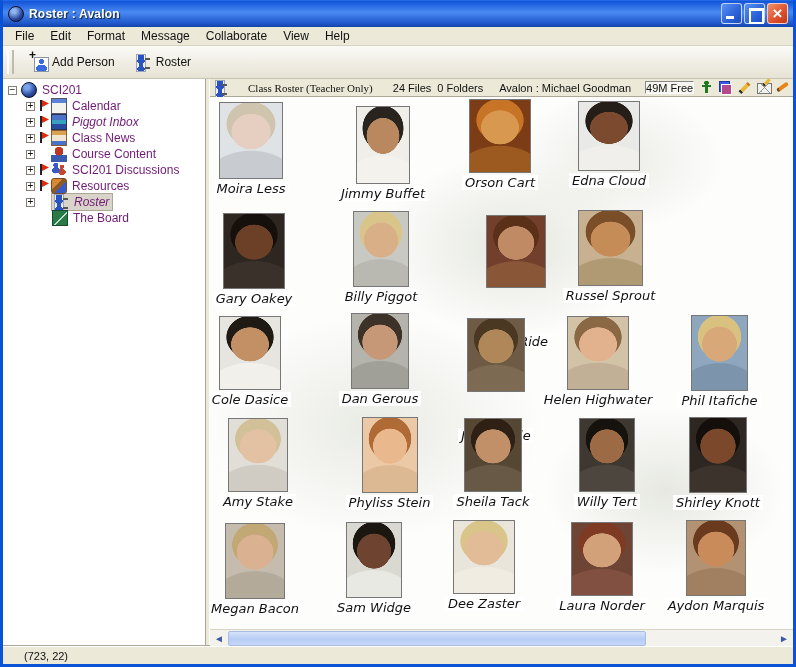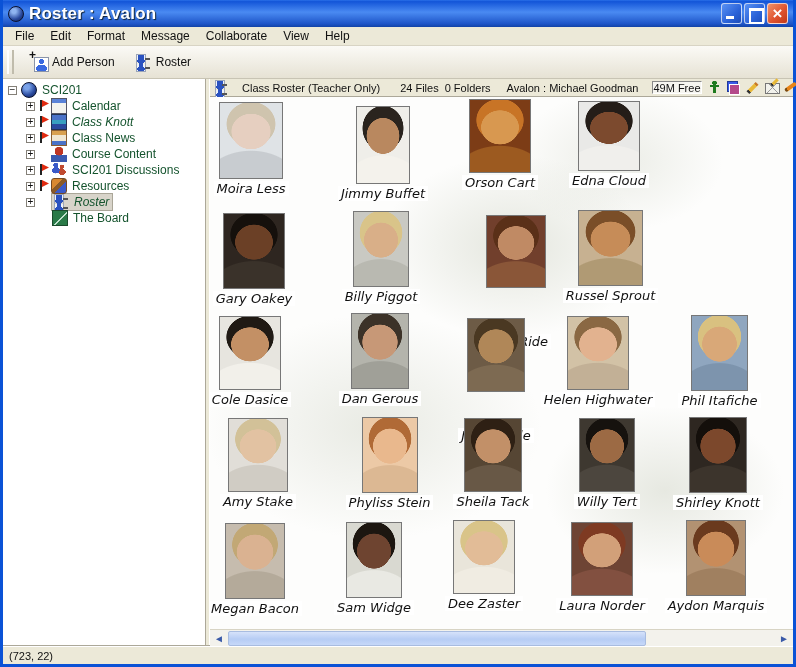--- a/index.html
+++ b/index.html
@@ -6,21 +6,21 @@
   *{box-sizing:border-box;}
   .window{position:relative;width:796px;height:667px;background:#0a52d6;font-family:"Liberation Sans",sans-serif;overflow:hidden;}
   .frame{position:absolute;left:3px;right:3px;top:0;bottom:3px;display:flex;flex-direction:column;background:#ece9d8;}
 
   
   .titlebar{height:27px;flex:0 0 27px;display:flex;align-items:center;padding:0 5px;
     background:linear-gradient(180deg,#2a70e8 0%,#1355d8 6%,#4a8af2 45%,#1e55c8 88%,#1243a6 100%);}
   .win-icon{width:16px;height:16px;border-radius:50%;margin-right:5px;
     background:radial-gradient(circle at 35% 30%,#8fb4f0 0 16%,#2a4a9e 60%,#0c1a48 100%);
     border:1px solid #0a1230;}
-  .win-title{color:#fff;font-weight:bold;font-size:17px;text-shadow:1px 1px 1px #123;flex:1;letter-spacing:.2px;}
+  .win-title{color:#fff;font-weight:bold;font-size:12px;text-shadow:1px 1px 1px #123;flex:1;letter-spacing:.2px;}
   .tb-btns{display:flex;gap:2px;}
   .tb-btn{width:21px;height:21px;border-radius:3px;border:1px solid rgba(255,255,255,.7);position:relative;cursor:pointer;}
   .btn-min,.btn-max{background:linear-gradient(135deg,#5a92f4 0%,#2a62d8 60%,#1c4cb8 100%);}
   .btn-close{background:linear-gradient(135deg,#f0926a 0%,#e05430 55%,#c03818 100%);}
   .btn-min::before{content:"";position:absolute;left:4px;bottom:4px;width:8px;height:3px;background:#fff;}
   .btn-max::before{content:"";position:absolute;left:4px;top:4px;width:11px;height:11px;border:2px solid #fff;border-top-width:3px;}
   .btn-close::before{content:"×";position:absolute;left:0;right:0;top:-1px;text-align:center;color:#fff;font-size:17px;font-weight:bold;line-height:21px;}
 
   
   .menubar{height:19px;flex:0 0 19px;display:flex;align-items:center;background:#ece9d8;border-bottom:1px solid #d8d4c4;padding-left:4px;}
@@ -54,21 +54,21 @@
   .i-roster::after{content:"";position:absolute;right:1px;top:4px;width:5px;height:7px;
     border-top:2px solid #555;border-bottom:2px solid #555;}
 
   
   .body{flex:1;display:flex;min-height:0;}
   .tree-pane{width:202px;flex:0 0 202px;background:#fff;overflow:hidden;padding-top:3px;}
   .splitter{width:5px;flex:0 0 5px;background:#ece9d8;border-left:1px solid #aca899;border-right:1px solid #fff;cursor:col-resize;}
   .main-pane{flex:1;display:flex;flex-direction:column;min-width:0;}
 
   
-  .trow{display:flex;align-items:center;height:16px;font-size:12px;color:#14532d;cursor:default;white-space:nowrap;}
+  .trow{display:flex;align-items:center;height:16px;font-size:12px;color:#701a75;cursor:default;white-space:nowrap;}
   .trow .indent{width:18px;flex:0 0 18px;}
   .pbox{width:9px;height:9px;flex:0 0 9px;border:1px solid #848078;background:#fff;position:relative;margin:0 4px 0 5px;}
   .pbox::before{position:absolute;left:0;top:-3px;width:7px;text-align:center;font-size:10px;line-height:12px;color:#111;}
   .pbox.plus::before{content:"+";}
   .pbox.minus::before{content:"−";}
   .pbox-spacer{width:19px;flex:0 0 19px;}
   .flag{width:10px;height:12px;flex:0 0 10px;position:relative;margin-right:2px;}
   .flag.show::before{content:"";position:absolute;left:1px;top:0;bottom:1px;width:2px;background:#222;}
   .flag.show::after{content:"";position:absolute;left:3px;top:0;width:7px;height:7px;background:#e02a10;clip-path:polygon(0 0,100% 50%,0 100%);}
   .ticon{width:16px;height:16px;flex:0 0 16px;display:inline-block;margin-right:3px;position:relative;}
@@ -84,21 +84,21 @@
     radial-gradient(circle at 30% 20%,#3a5ac8 0 14%,transparent 15%),
     radial-gradient(ellipse 24% 20% at 30% 52%,#3a5ac8 0 99%,transparent 100%),
     radial-gradient(circle at 68% 30%,#c04a30 0 14%,transparent 15%),
     radial-gradient(ellipse 24% 20% at 68% 62%,#c04a30 0 99%,transparent 100%);}
   .i-resources{background:linear-gradient(135deg,#d88830 0 38%,#8a5a28 38% 58%,#3a5ac8 58%);border-radius:3px;border:1px solid #764a22;}
   .i-board{background:linear-gradient(135deg,#2a7a48 0 52%,#bfe0cc 52% 60%,#2a7a48 60%);border:1px solid #1a4a2c;}
 
   
   .pane-header{height:18px;flex:0 0 18px;display:flex;align-items:center;background:#ece9d8;
     border-bottom:1px solid #aca899;font-size:11px;color:#111;padding:0 4px;gap:6px;white-space:nowrap;}
-  .ph-title{margin-left:5px;}
+  .ph-title{margin-left:11px;font-family:Liberation Serif, serif;}
   .ph-counts{margin-left:14px;}
   .ph-server{margin-left:10px;}
   .free-box{margin-left:8px;width:88px;height:13px;border:1px solid;border-color:#888 #fff #fff #888;background:#f6f5f0;
     display:flex;align-items:center;justify-content:center;font-size:11px;}
   .header-actions{margin-left:auto;display:flex;align-items:center;gap:6px;padding-right:2px;}
   .aicon{width:13px;height:14px;display:inline-block;position:relative;cursor:pointer;}
   .a-person{background:
     radial-gradient(circle at 50% 12%,#1e7a1e 0 16%,transparent 17%),
     linear-gradient(#1e7a1e,#1e7a1e) 50% 34%/9px 2px no-repeat,
     linear-gradient(#1e7a1e,#1e7a1e) 50% 70%/3px 9px no-repeat;}
@@ -130,21 +130,21 @@
   .hscroll{height:17px;flex:0 0 17px;position:relative;background:#f3f2ec;border-top:1px solid #d8d4c4;}
   .sb-arrow{position:absolute;top:1px;width:16px;height:15px;display:flex;align-items:center;justify-content:center;
     color:#3a5aa8;font-size:10px;cursor:pointer;background:#f3f2ec;}
   .sb-left{left:1px;}
   .sb-right{right:1px;}
   .sb-thumb{position:absolute;left:18px;top:1px;width:418px;height:15px;border-radius:2px;cursor:pointer;
     background:linear-gradient(180deg,#d6e2fa,#b6ccf4 55%,#c6d8f8);border:1px solid #a8bce0;}
 
   
   .statusbar{height:18px;flex:0 0 18px;background:#ece9d8;border-top:1px solid #fff;box-shadow:0 -1px 0 #aca899;
-    display:flex;align-items:center;font-size:11px;color:#111;padding-left:6px;}
+    display:flex;align-items:center;font-size:11px;color:#111;padding-left:21px;}
 </style>
 </head>
 <body>
 
 <div class="window">
   <div class="frame">
 
     <div class="titlebar">
       <span class="win-icon"></span>
       <span class="win-title">Roster : Avalon</span>
@@ -191,21 +191,21 @@
               <span class="pbox plus"></span>
               <span class="flag show"></span>
               <span class="ticon i-calendar"></span>
               <span class="tlabel">Calendar</span>
             </div>
             <div class="trow">
               <span class="indent"></span>
               <span class="pbox plus"></span>
               <span class="flag show"></span>
               <span class="ticon i-inbox"></span>
-              <span class="tlabel italic">Class Knott</span>
+              <span class="tlabel italic">Piggot Inbox</span>
             </div>
             <div class="trow">
               <span class="indent"></span>
               <span class="pbox plus"></span>
               <span class="flag show"></span>
               <span class="ticon i-news"></span>
               <span class="tlabel">Class News</span>
             </div>
             <div class="trow">
               <span class="indent"></span>

